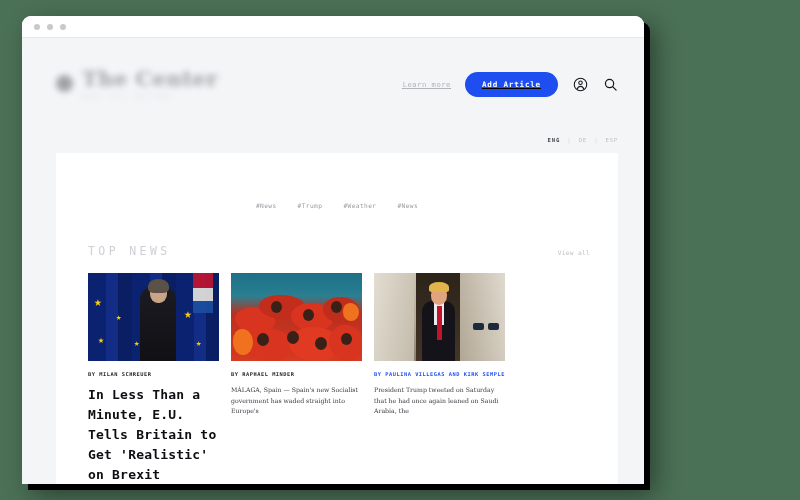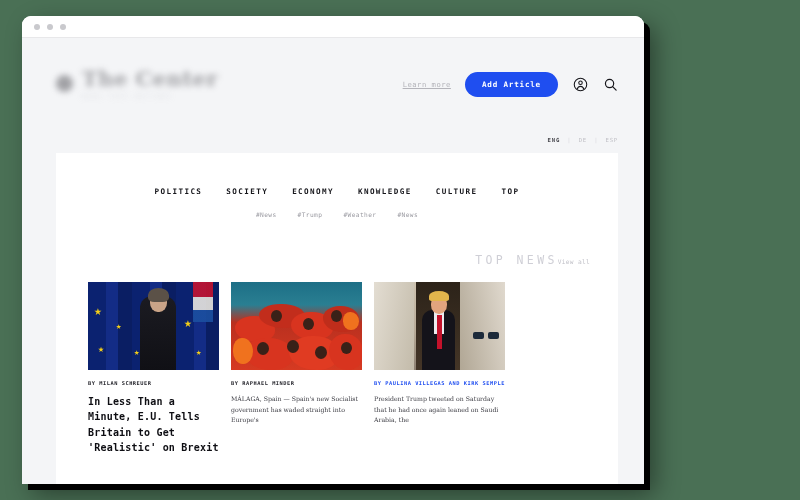--- a/index.html
+++ b/index.html
@@ -95,20 +95,21 @@
     font-size: 5.2px;
     letter-spacing: 2.2px;
     color: #b9b9bf;
     margin-top: 5px;
   }
 
   .header-actions {
     display: flex;
     align-items: center;
     gap: 14px;
+    text-decoration: underline;
   }
   .learn-more {
     font-size: 7.2px;
     color: #b4b4ba;
     letter-spacing: .5px;
     white-space: nowrap;
   }
   .add-article {
     background: #1f4ef0;
     color: #ffffff;
@@ -176,21 +177,21 @@
     font-size: 6.2px;
     color: #9b9ba2;
     letter-spacing: .4px;
     text-decoration: none;
     white-space: nowrap;
   }
 
   .section-head {
     display: flex;
     align-items: baseline;
-    justify-content: flex-end;
+    justify-content: space-between;
     margin: 35px 28px 15px 32px;
   }
   .section-title {
     font-size: 11.5px;
     letter-spacing: 3.4px;
     color: #cfcfd6;
     font-weight: 400;
   }
   .view-all {
     font-size: 6.2px;
@@ -332,21 +333,21 @@
     font-size: 5.3px;
     font-weight: 700;
     letter-spacing: .55px;
     color: #23232a;
     margin-top: 10px;
     line-height: 1.3;
   }
   .byline.blue { color: #1f4ef0; }
 
   .headline {
-    font-size: 10px;
+    font-size: 13px;
     font-weight: 700;
     line-height: 1.55;
     color: #0e0e13;
     letter-spacing: .2px;
     margin-top: 7px;
   }
   .excerpt {
     font-family: "DejaVu Serif", serif;
     font-size: 6.2px;
     line-height: 1.72;
@@ -405,28 +406,20 @@
           <span class="active">ENG</span>
           <span class="sep">|</span>
           <span>DE</span>
           <span class="sep">|</span>
           <span>ESP</span>
         </div>
       </div>
 
       <div class="content-card">
 
-        <nav class="main-nav">
-          <a href="#">POLITICS</a>
-          <a href="#">SOCIETY</a>
-          <a href="#">ECONOMY</a>
-          <a href="#">KNOWLEDGE</a>
-          <a href="#">CULTURE</a>
-          <a href="#">TOP</a>
-        </nav>
 
         <div class="tag-row">
           <a href="#">#News</a>
           <a href="#">#Trump</a>
           <a href="#">#Weather</a>
           <a href="#">#News</a>
         </div>
 
         <div class="section-head">
           <div class="section-title">TOP NEWS</div>

